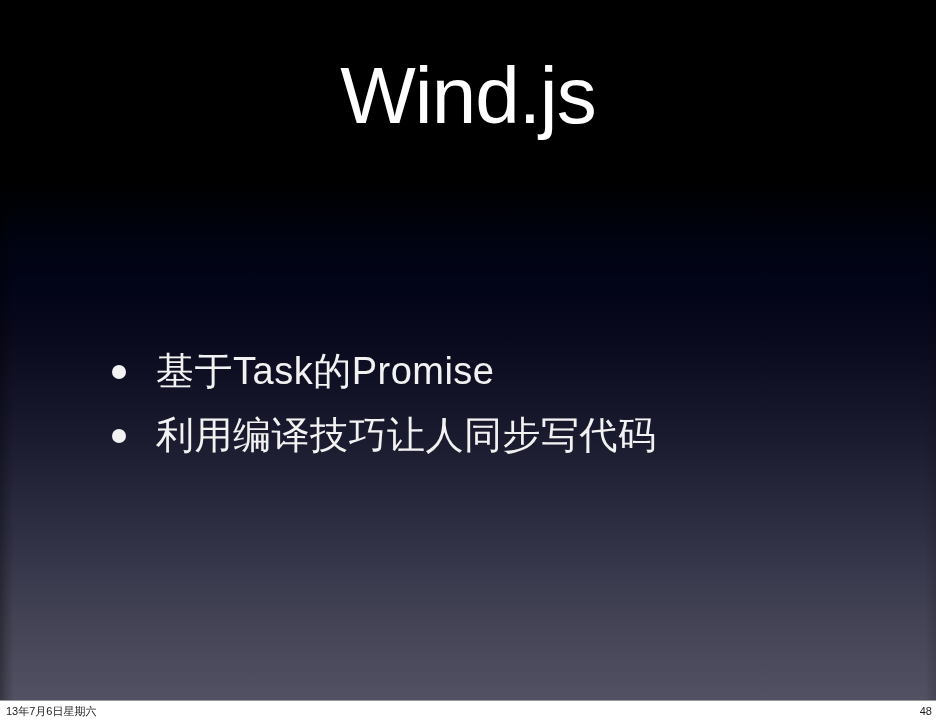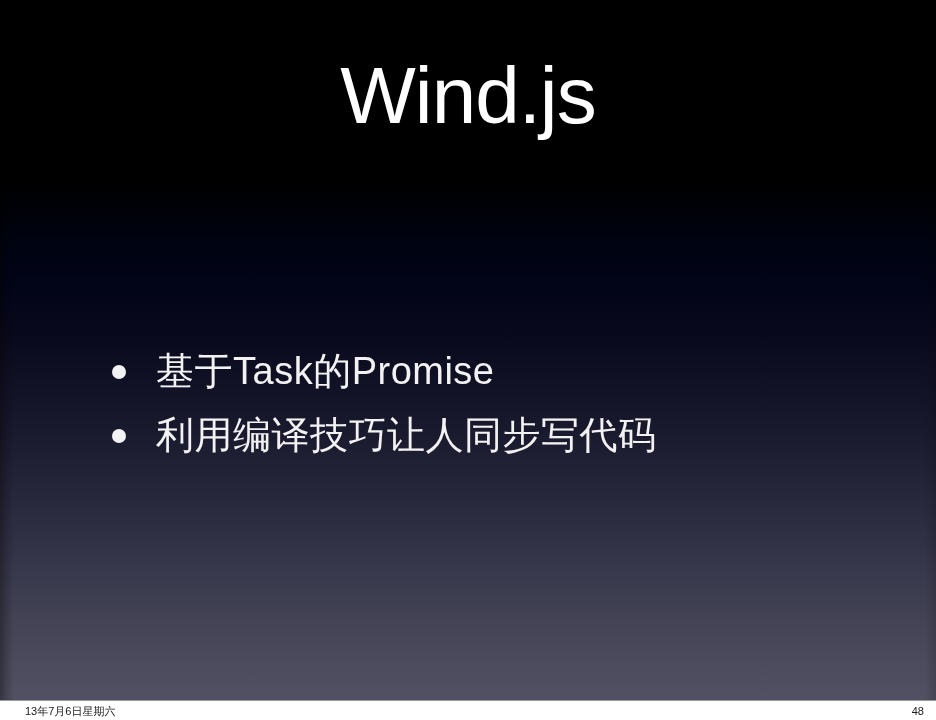--- a/index.html
+++ b/index.html
@@ -130,25 +130,24 @@
   }
   #footer-date {
     position: absolute;
     left: 6px;
     top: 3px;
     color: #1a1a1a;
     font-family: "Liberation Sans", "DejaVu Sans", sans-serif;
     font-size: 11px;
     line-height: 14px;
     white-space: nowrap;
-    margin-left: 19px;
   }
   #footer-page-number {
     position: absolute;
-    right: 12px;
+    right: 4px;
     top: 3px;
     color: #1a1a1a;
     font-family: "Liberation Sans", "DejaVu Sans", sans-serif;
     font-size: 11px;
     line-height: 14px;
     text-align: right;
   }
 </style>
 </head>
 <body>

